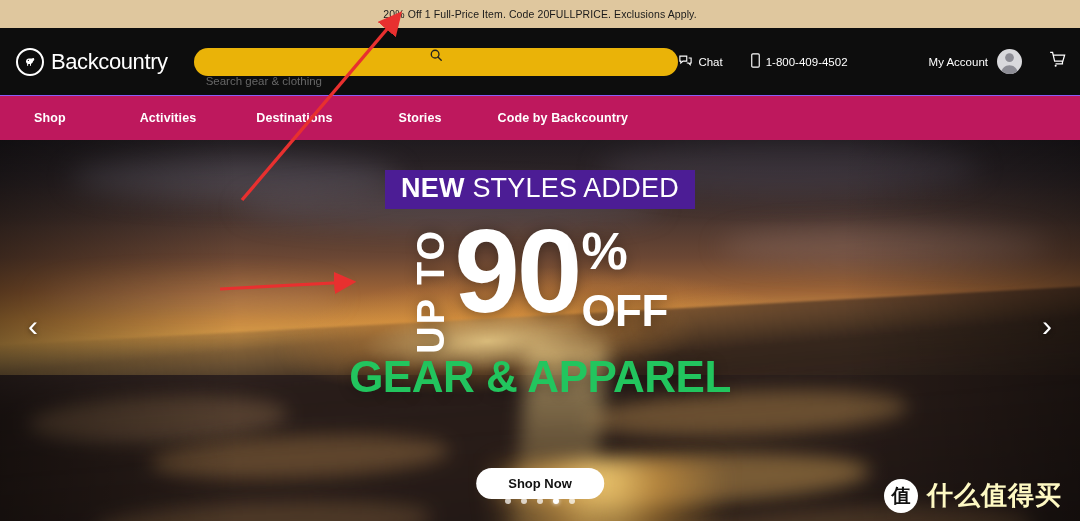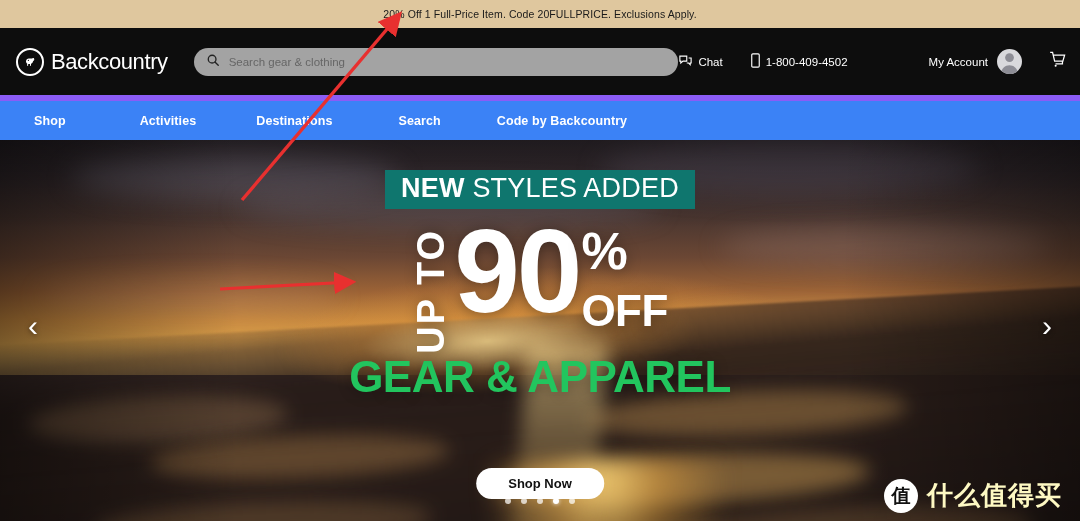--- a/index.html
+++ b/index.html
@@ -51,26 +51,27 @@
     flex:0 0 auto;
   }
   .logo-text{
     color:#fff;font-size:22px;letter-spacing:-.4px;
   }
 
   .search-wrap{
     margin-left:26px;
     width:514px;
     height:28px;
-    background:#a3a3a3;
+    background:#eab308;
     border-radius:14px;
     display:flex;
     align-items:center;
     padding:0 12px;
     gap:9px;
+    flex-direction:column;
   }
   .search-wrap input{
     border:none;outline:none;
     font-size:11.5px;
     color:#333;
     width:100%;
     background:transparent;
     font-family:"Liberation Sans", sans-serif;
   }
   .search-wrap input::placeholder{color:#666;}
@@ -95,22 +96,22 @@
     width:25px;height:25px;border-radius:50%;
     background:#d9d9dc;
     display:flex;align-items:flex-end;justify-content:center;
     overflow:hidden;flex:0 0 auto;
   }
   .cart{cursor:pointer;}
 
   
   .nav{
     height:45px;
-    background:#3b82f6;
-    border-top:6px solid #8b5cf6;
+    background:#be185d;
+    border-top:1px solid #8b5cf6;
     display:flex;
     align-items:center;
     padding-left:34px;
     position:relative;
     z-index:3;
   }
   .nav a{
     color:#fff;
     font-size:12.5px;
     font-weight:bold;
@@ -195,21 +196,21 @@
   }
 
   
   .hero-copy{
     position:absolute;
     top:40px;left:0;width:100%;
     display:flex;flex-direction:column;align-items:center;
     z-index:2;
   }
   .badge{
-    background:#0f766e;
+    background:#4c1d95;
     color:#fff;
     padding:5px 16px 7px 16px;
     font-size:27px;
     letter-spacing:.2px;
     line-height:1;
     white-space:nowrap;
   }
   .badge b{font-weight:bold;}
   .badge span{font-weight:normal;}
 
@@ -370,21 +371,21 @@
         <circle cx="8.4" cy="20" r="1.3" fill="#fff" stroke="none"></circle>
       </svg>
     </div>
   </div>
 </div>
 
 <nav class="nav">
   <a>Shop</a>
   <a>Activities</a>
   <a>Destinations</a>
-  <a>Search</a>
+  <a>Stories</a>
   <a>Code by Backcountry</a>
 </nav>
 
 <div class="hero">
 
   <div class="hero-bg">
     <div class="sky"></div>
     <div class="cloudwisp c1"></div>
     <div class="cloudwisp c2"></div>
     <div class="cloudwisp c3"></div>

